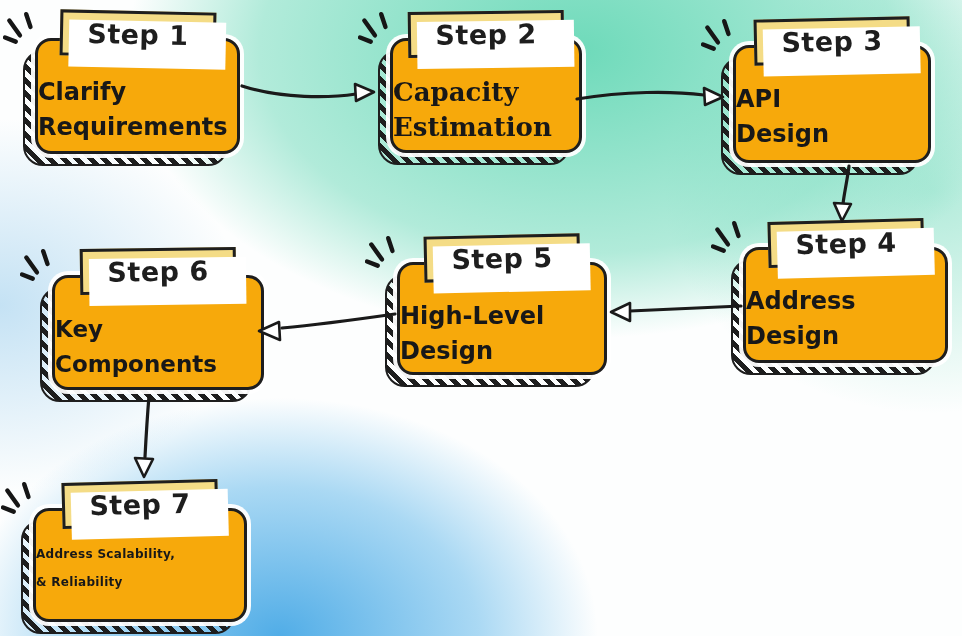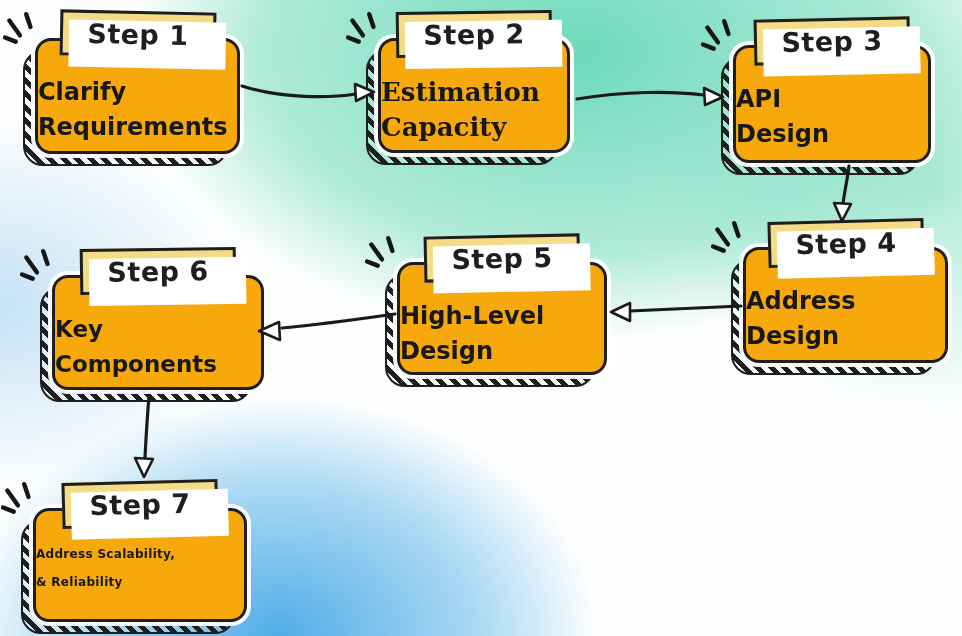--- a/index.html
+++ b/index.html
@@ -65,21 +65,21 @@
   }
   .lines span{ display:block; }
   .serif .lines{
     font-family:"DejaVu Serif","Liberation Serif",serif;
     font-size:26px;
   }
   .tight .lines{ font-size:23px; }
   .small .lines{ font-size:12px; line-height:27.5px; padding-top:30px; letter-spacing:0.3px; }
 
   .s1{ left:35px;  top:38px;  width:205px; height:116px; }
-  .s2{ left:378px; top:38px;  width:192px; height:115px; }
+  .s2{ left:390px; top:38px;  width:192px; height:115px; }
   .s3{ left:733px; top:45px;  width:198px; height:118px; }
   .s4{ left:743px; top:247px; width:205px; height:116px; }
   .s5{ left:397px; top:262px; width:210px; height:113px; }
   .s6{ left:52px;  top:275px; width:212px; height:115px; }
   .s7{ left:33px;  top:508px; width:214px; height:114px; }
 
   
   .sparkle{ position:absolute; left:-32px; top:-28px; width:38px; height:38px; z-index:4; }
   .sparkle path{ stroke:#161616; stroke-width:4.2; stroke-linecap:round; fill:none; }
 
@@ -111,22 +111,22 @@
     </svg>
   </div>
 
   <div class="card s2 serif">
     <div class="shadow"></div>
     <div class="panel">
       <div class="label r2">
         <span>Step 2</span>
       </div>
       <div class="lines">
+        <span>Capacity</span>
         <span>Estimation</span>
-        <span>Capacity</span>
       </div>
     </div>
     <svg class="sparkle" viewBox="0 0 36 36">
       <path d="M6,10 L16,24"></path>
         <path d="M22,4 L26,16"></path>
         <path d="M2,26 L12,30"></path>
     </svg>
   </div>
 
   <div class="card s3">

